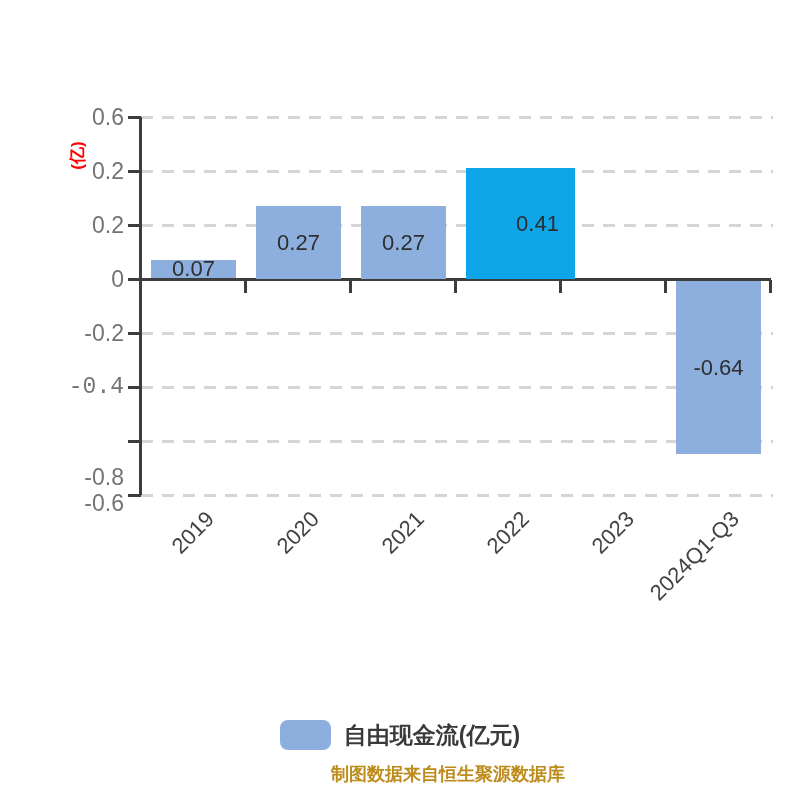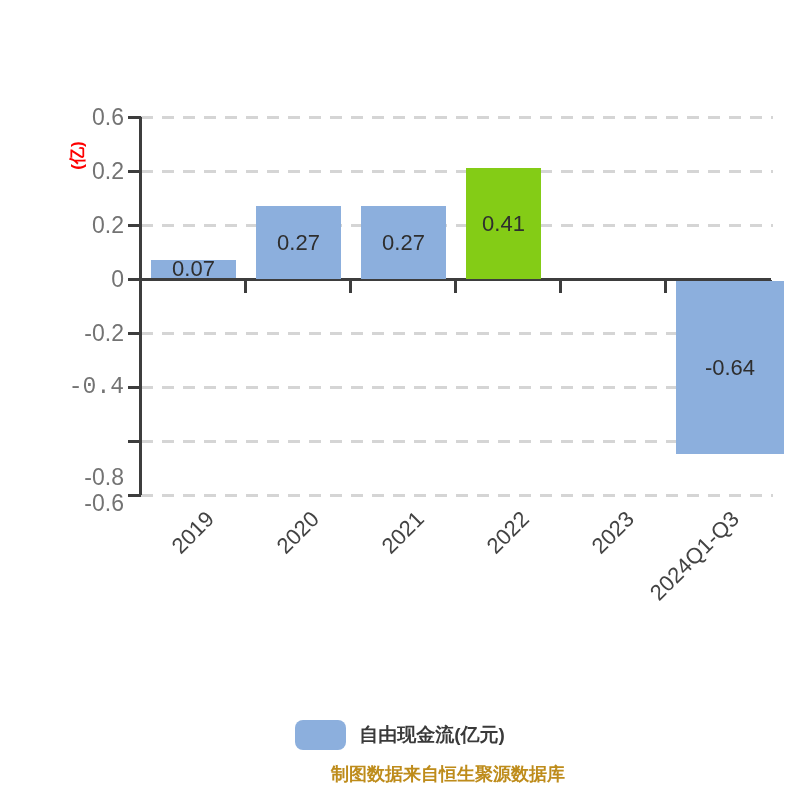--- a/index.html
+++ b/index.html
@@ -33,21 +33,21 @@
   .bar-label{font-size:22px;color:#2e2e2e;white-space:nowrap;}
   .x-tick-label{
     position:absolute;white-space:nowrap;font-size:22px;color:#434343;
     transform-origin:100% 0;transform:rotate(-45deg);line-height:24px;
   }
   .legend-row{
     position:absolute;left:0;top:718px;width:800px;height:34px;
     display:flex;align-items:center;justify-content:center;gap:13px;
   }
   .legend-swatch{width:51px;height:30px;border-radius:8px;}
-  .legend-label{font-size:19px;font-weight:600;color:#3a3a3a;}
+  .legend-label{font-size:23px;font-weight:600;color:#3a3a3a;}
   .source-note{
     position:absolute;left:0;top:762px;width:800px;text-align:center;
     font-size:18px;font-weight:700;margin-left:48px;
   }
 </style>
 </head>
 <body>
 
 <div class="screen">
   <div class="y-unit" style="color: rgb(254, 0, 0);">(亿)</div>
@@ -88,26 +88,26 @@
       </div>
       <div class="x-tick-label" style="right: 598.5px; top: 507px;">2019</div>
       <div class="bar" style="left: 256px; top: 206px; width: 85px; height: 73px; background: rgb(140, 175, 221);">
         <span class="bar-label">0.27</span>
       </div>
       <div class="x-tick-label" style="right: 493.5px; top: 507px;">2020</div>
       <div class="bar" style="left: 361px; top: 206px; width: 85px; height: 73px; background: rgb(140, 175, 221);">
         <span class="bar-label">0.27</span>
       </div>
       <div class="x-tick-label" style="right: 388.5px; top: 507px;">2021</div>
-      <div class="bar" style="left: 466px; top: 168px; width: 75px; height: 111px; background: #84cc16;">
+      <div class="bar" style="left: 466px; top: 168px; width: 75px; height: 111px; background: #0ea5e9; padding-left: 34px;">
         <span class="bar-label">0.41</span>
       </div>
       <div class="x-tick-label" style="right: 283.5px; top: 507px;">2022</div>
       <div class="x-tick-label" style="right: 178.5px; top: 507px;">2023</div>
-      <div class="bar" style="left: 676px; top: 281px; width: 108px; height: 173px; background: rgb(140, 175, 221);">
+      <div class="bar" style="left: 676px; top: 281px; width: 85px; height: 173px; background: rgb(140, 175, 221);">
         <span class="bar-label">-0.64</span>
       </div>
       <div class="x-tick-label" style="right: 73.5px; top: 507px;">2024Q1-Q3</div>
     </div>
   <div class="legend-row">
     <span class="legend-swatch" style="background: rgb(140, 175, 221);"></span>
     <span class="legend-label">自由现金流(亿元)</span>
   </div>
   <div class="source-note" style="color: rgb(190, 140, 27);">制图数据来自恒生聚源数据库</div>
 </div>

